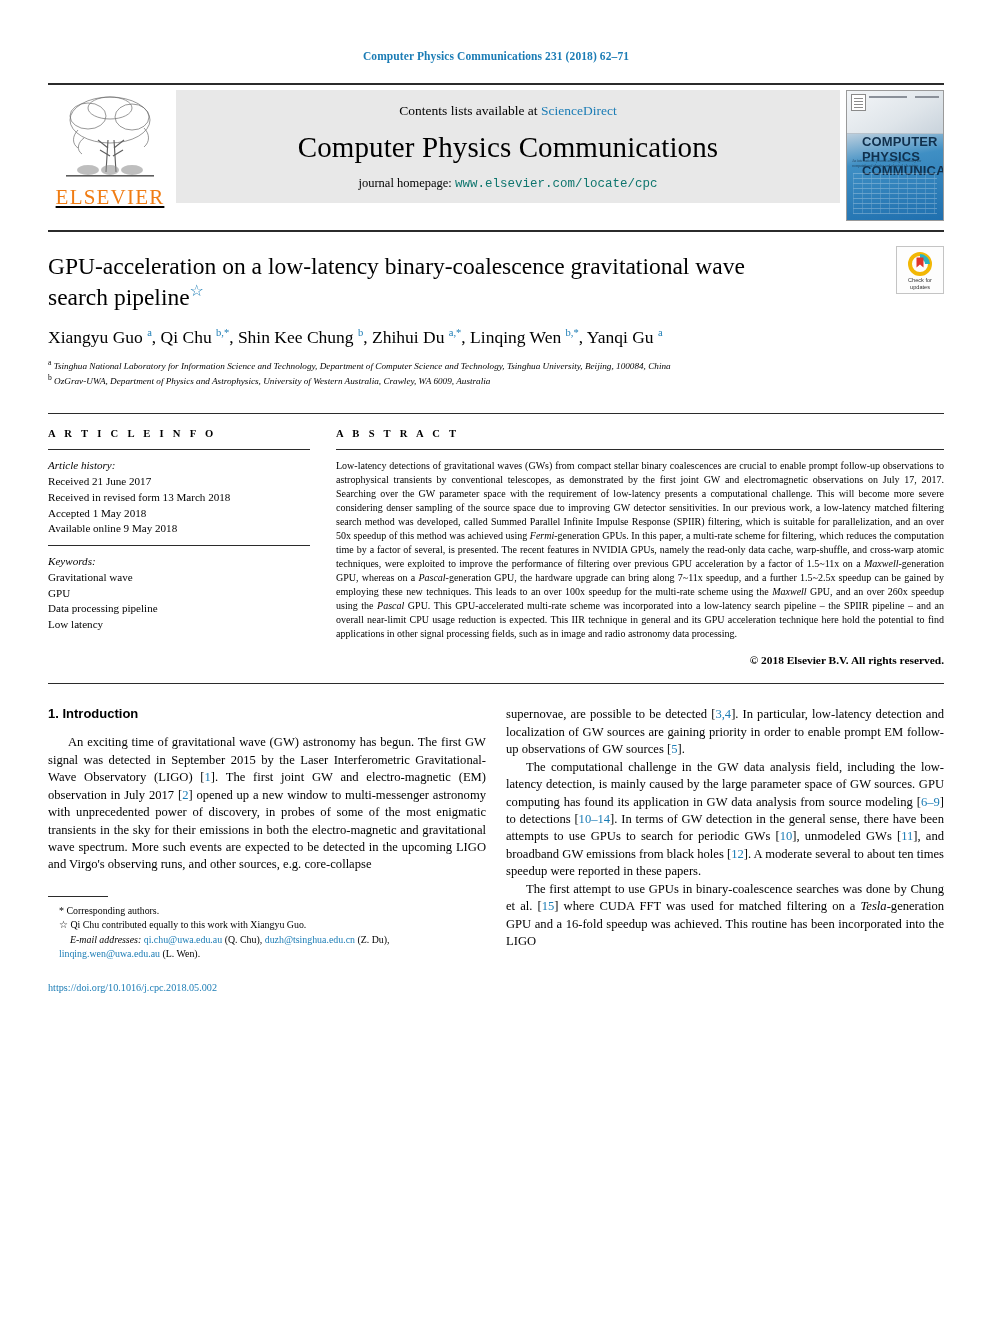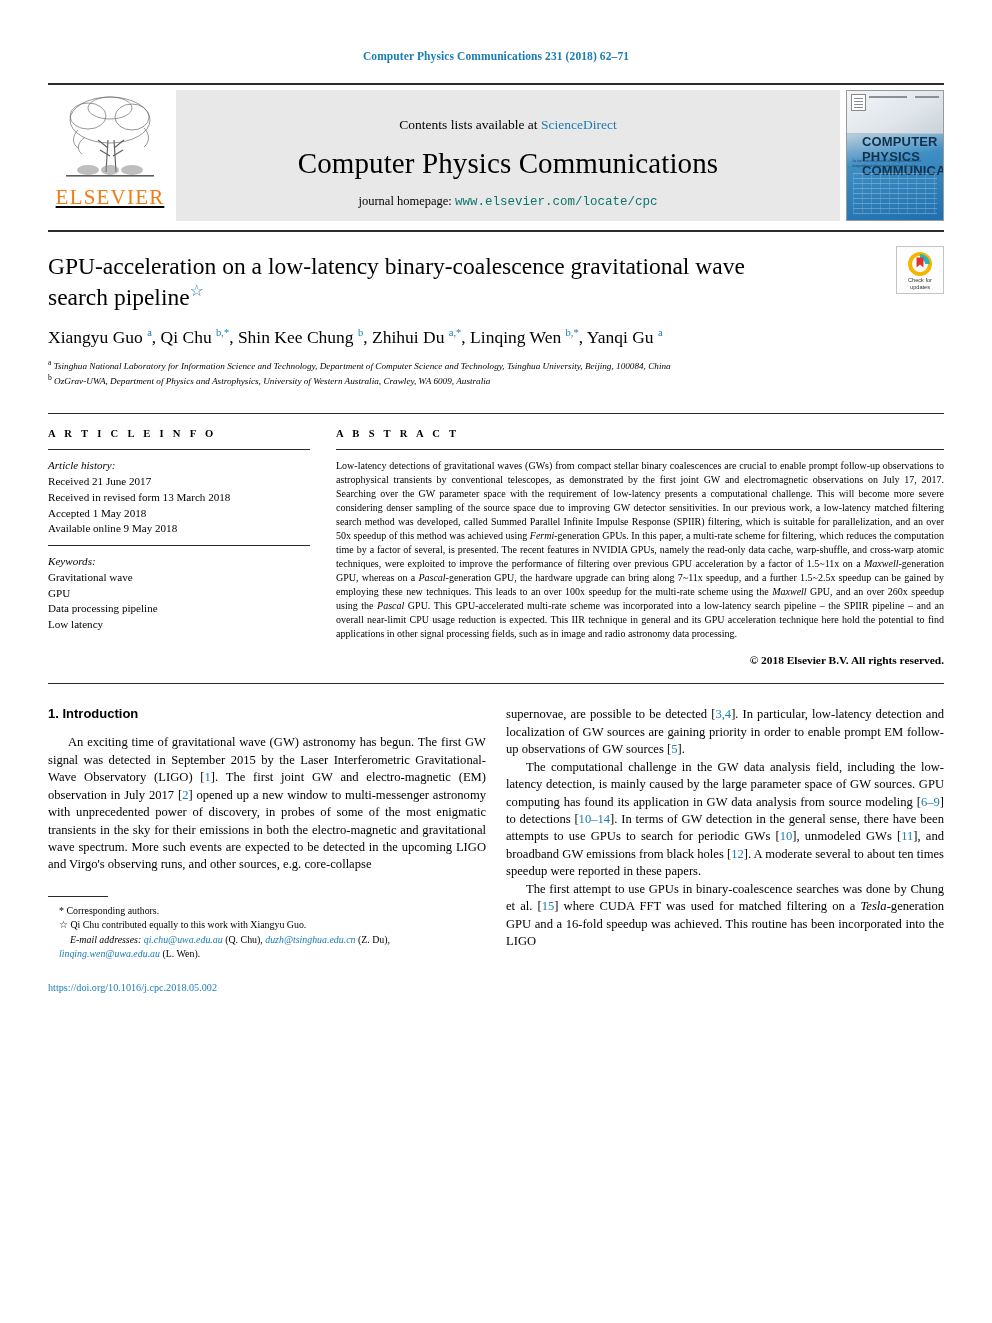--- a/index.html
+++ b/index.html
@@ -58,26 +58,26 @@
     font-family: "Liberation Serif", serif;
     font-size: 21px;
     letter-spacing: 1.2px;
     color: #f07c13;
     line-height: 1;
     margin-top: 1px;
   }
   .masthead-center {
     flex: 1 1 auto;
     background: #e8e8e8;
-    margin: 0 6px 0 4px;
+    margin: 0 6px 18px 4px;
     display: flex;
     flex-direction: column;
     align-items: center;
     justify-content: space-between;
-    padding: 27px 0 12px 0;
+    padding: 13px 0 12px 0;
   }
   .contents-line { font-size: 13.5px; }
   .contents-line .sd { color: #1b7cb5; }
   .journal-name {
     font-size: 29px;
     letter-spacing: .1px;
     font-family: "Liberation Serif", serif;
   }
   .homepage-line { font-size: 12.5px; }
   .homepage-line .url { color: #0f766e; font-family: Liberation Mono, monospace; }
@@ -263,21 +263,21 @@
     padding-left: 22px;
   }
   .fn .mark { font-size: 10px; }
   .fn-mail {
     font-size: 9.9px;
     line-height: 1.45;
     padding-left: 11px;
     text-indent: 11px;
   }
   .fn-mail i { font-style: italic; }
-  .link { color: #1b7cb5; font-style: italic; }
+  .link { color: #1b7cb5; }
   .doi-block { margin-top: 19px; font-size: 10.2px; line-height: 1.42; }
   .doi-block .doi { color: #1b7cb5; }
   .issn { font-weight: bold; }
 </style>
 </head>
 <body>
 
 <div class="page">
 
   <div class="running-head">Computer Physics Communications 231 (2018) 62–71</div>

